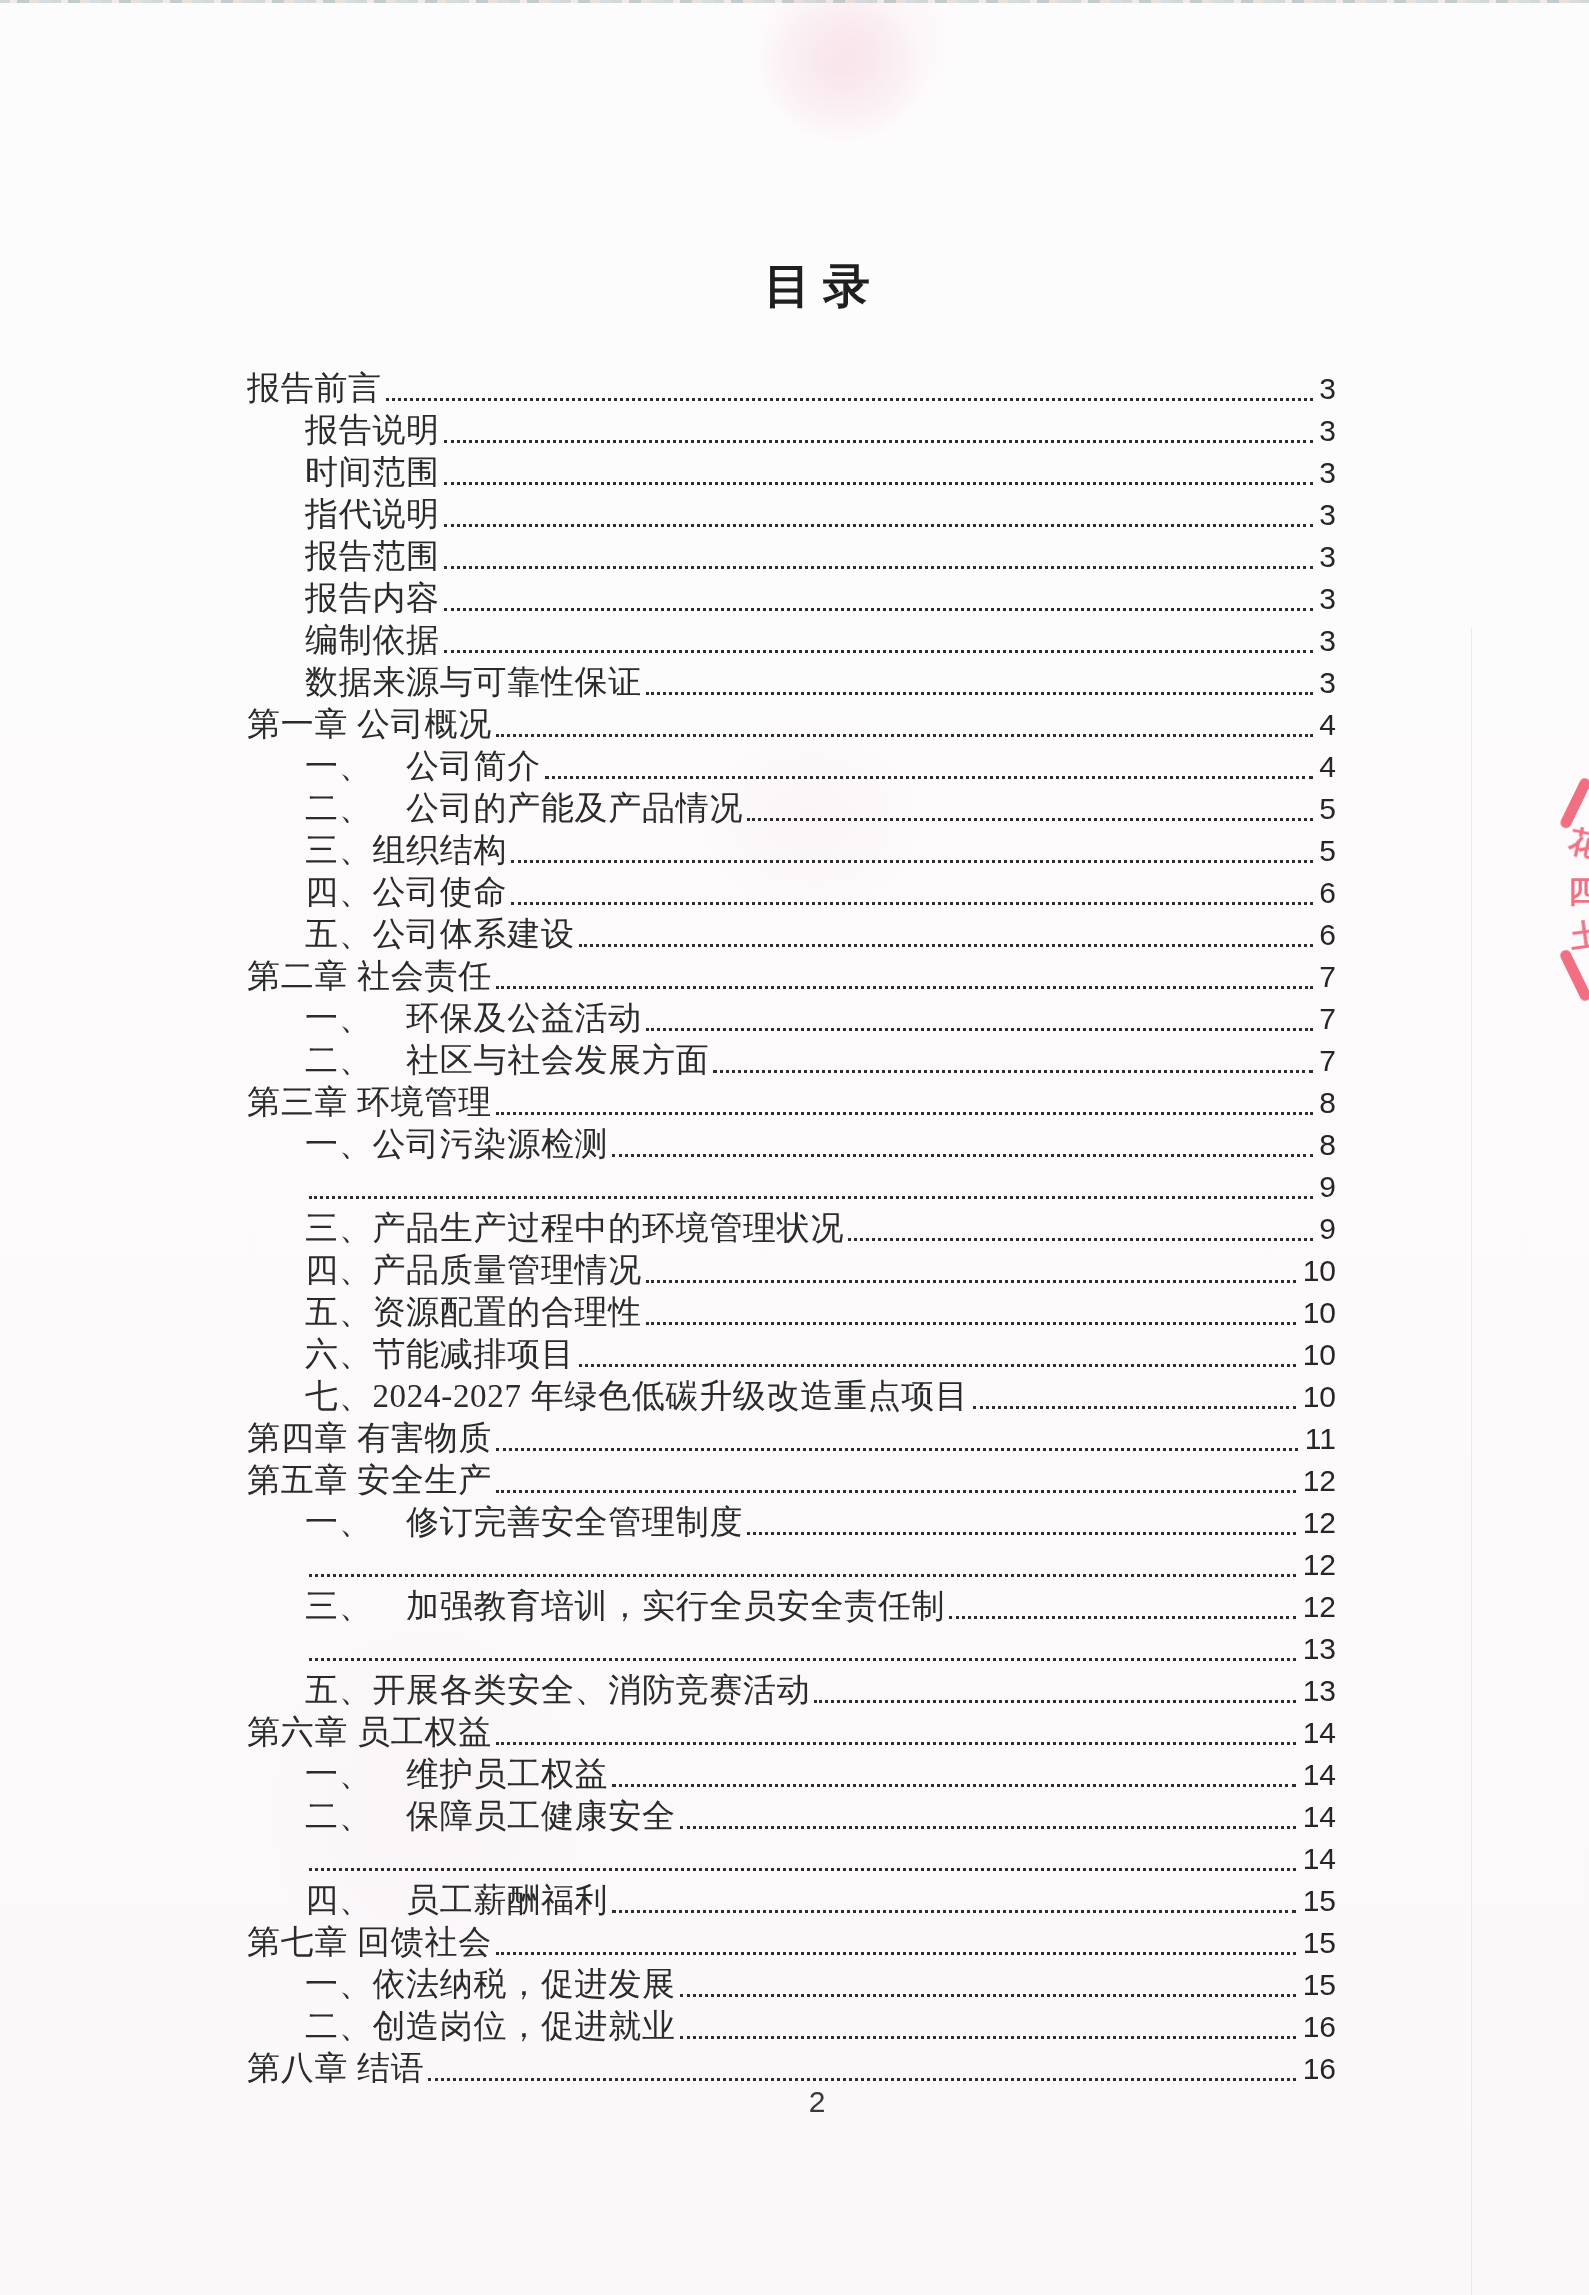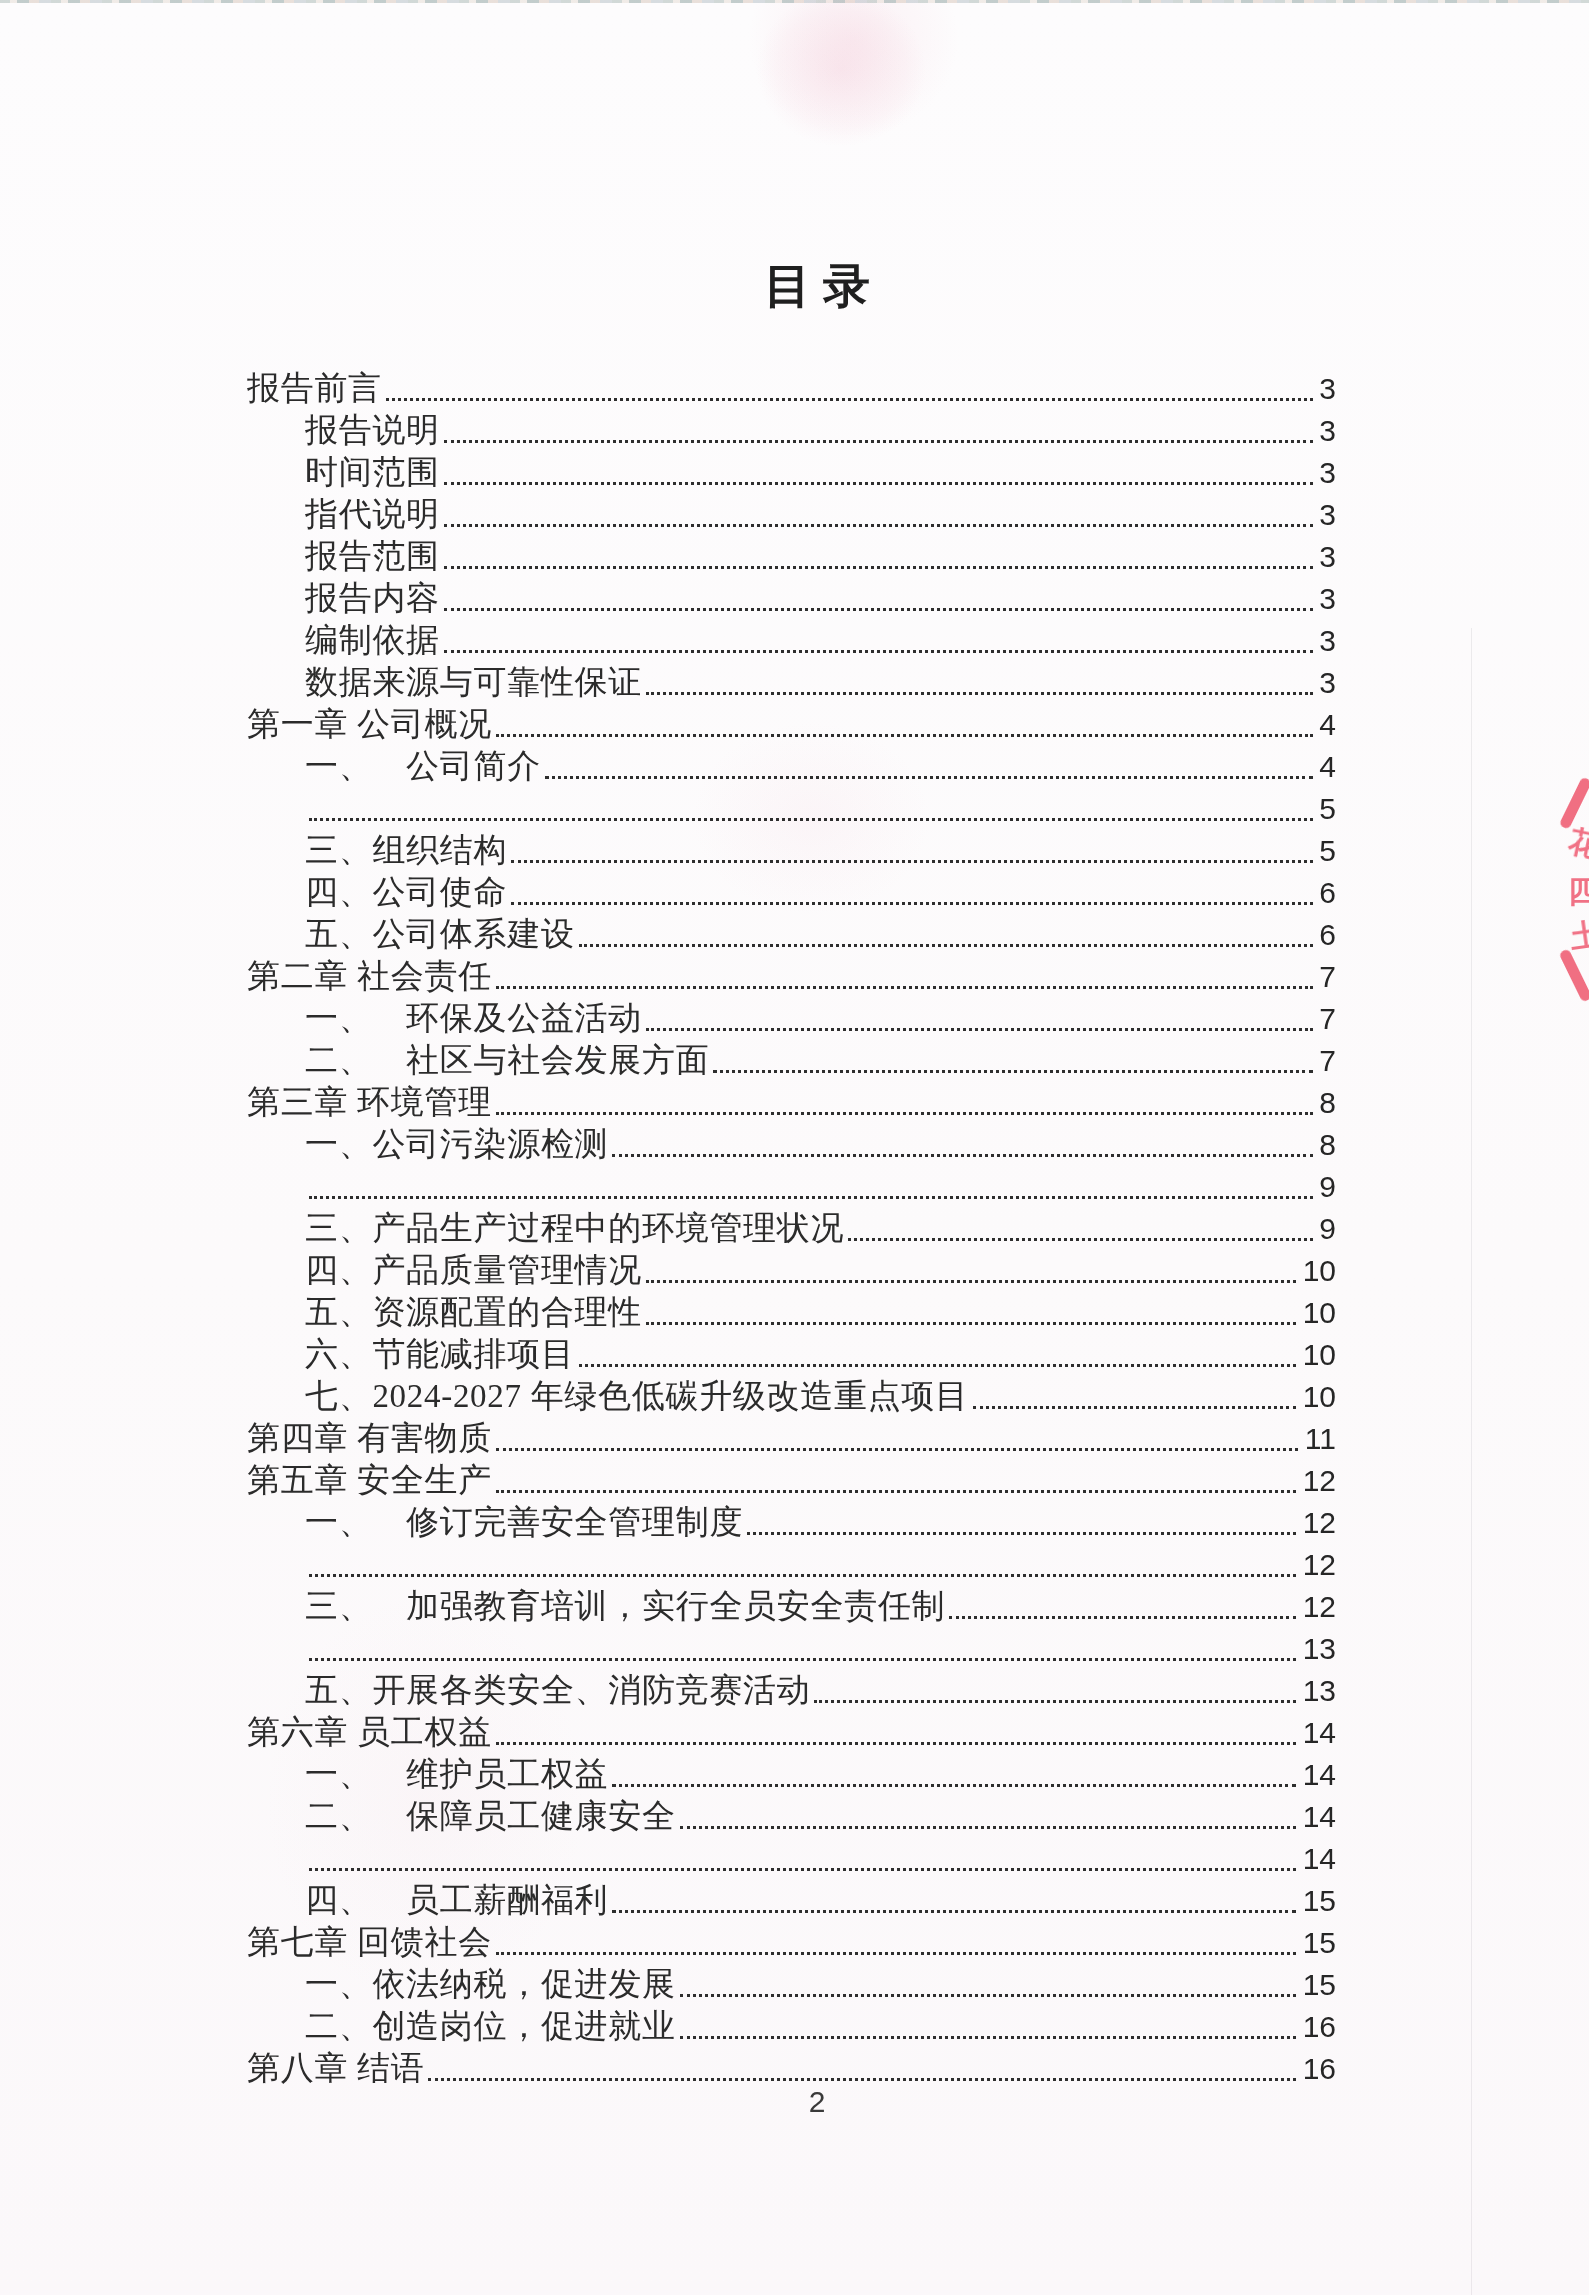--- a/index.html
+++ b/index.html
@@ -146,20 +146,21 @@
     <span class="label">第一章 公司概况</span>
     <span class="leader"></span>
     <span class="pnum">4</span>
   </div>
       <div class="row lvl1">
     <span class="label">一、　公司简介</span>
     <span class="leader"></span>
     <span class="pnum">4</span>
   </div>
       <div class="row lvl1">
+    <span class="label">二、　公司的产能及产品情况</span>
     <span class="leader"></span>
     <span class="pnum">5</span>
   </div>
       <div class="row lvl1">
     <span class="label">三、组织结构</span>
     <span class="leader"></span>
     <span class="pnum">5</span>
   </div>
       <div class="row lvl1">
     <span class="label">四、公司使命</span>

